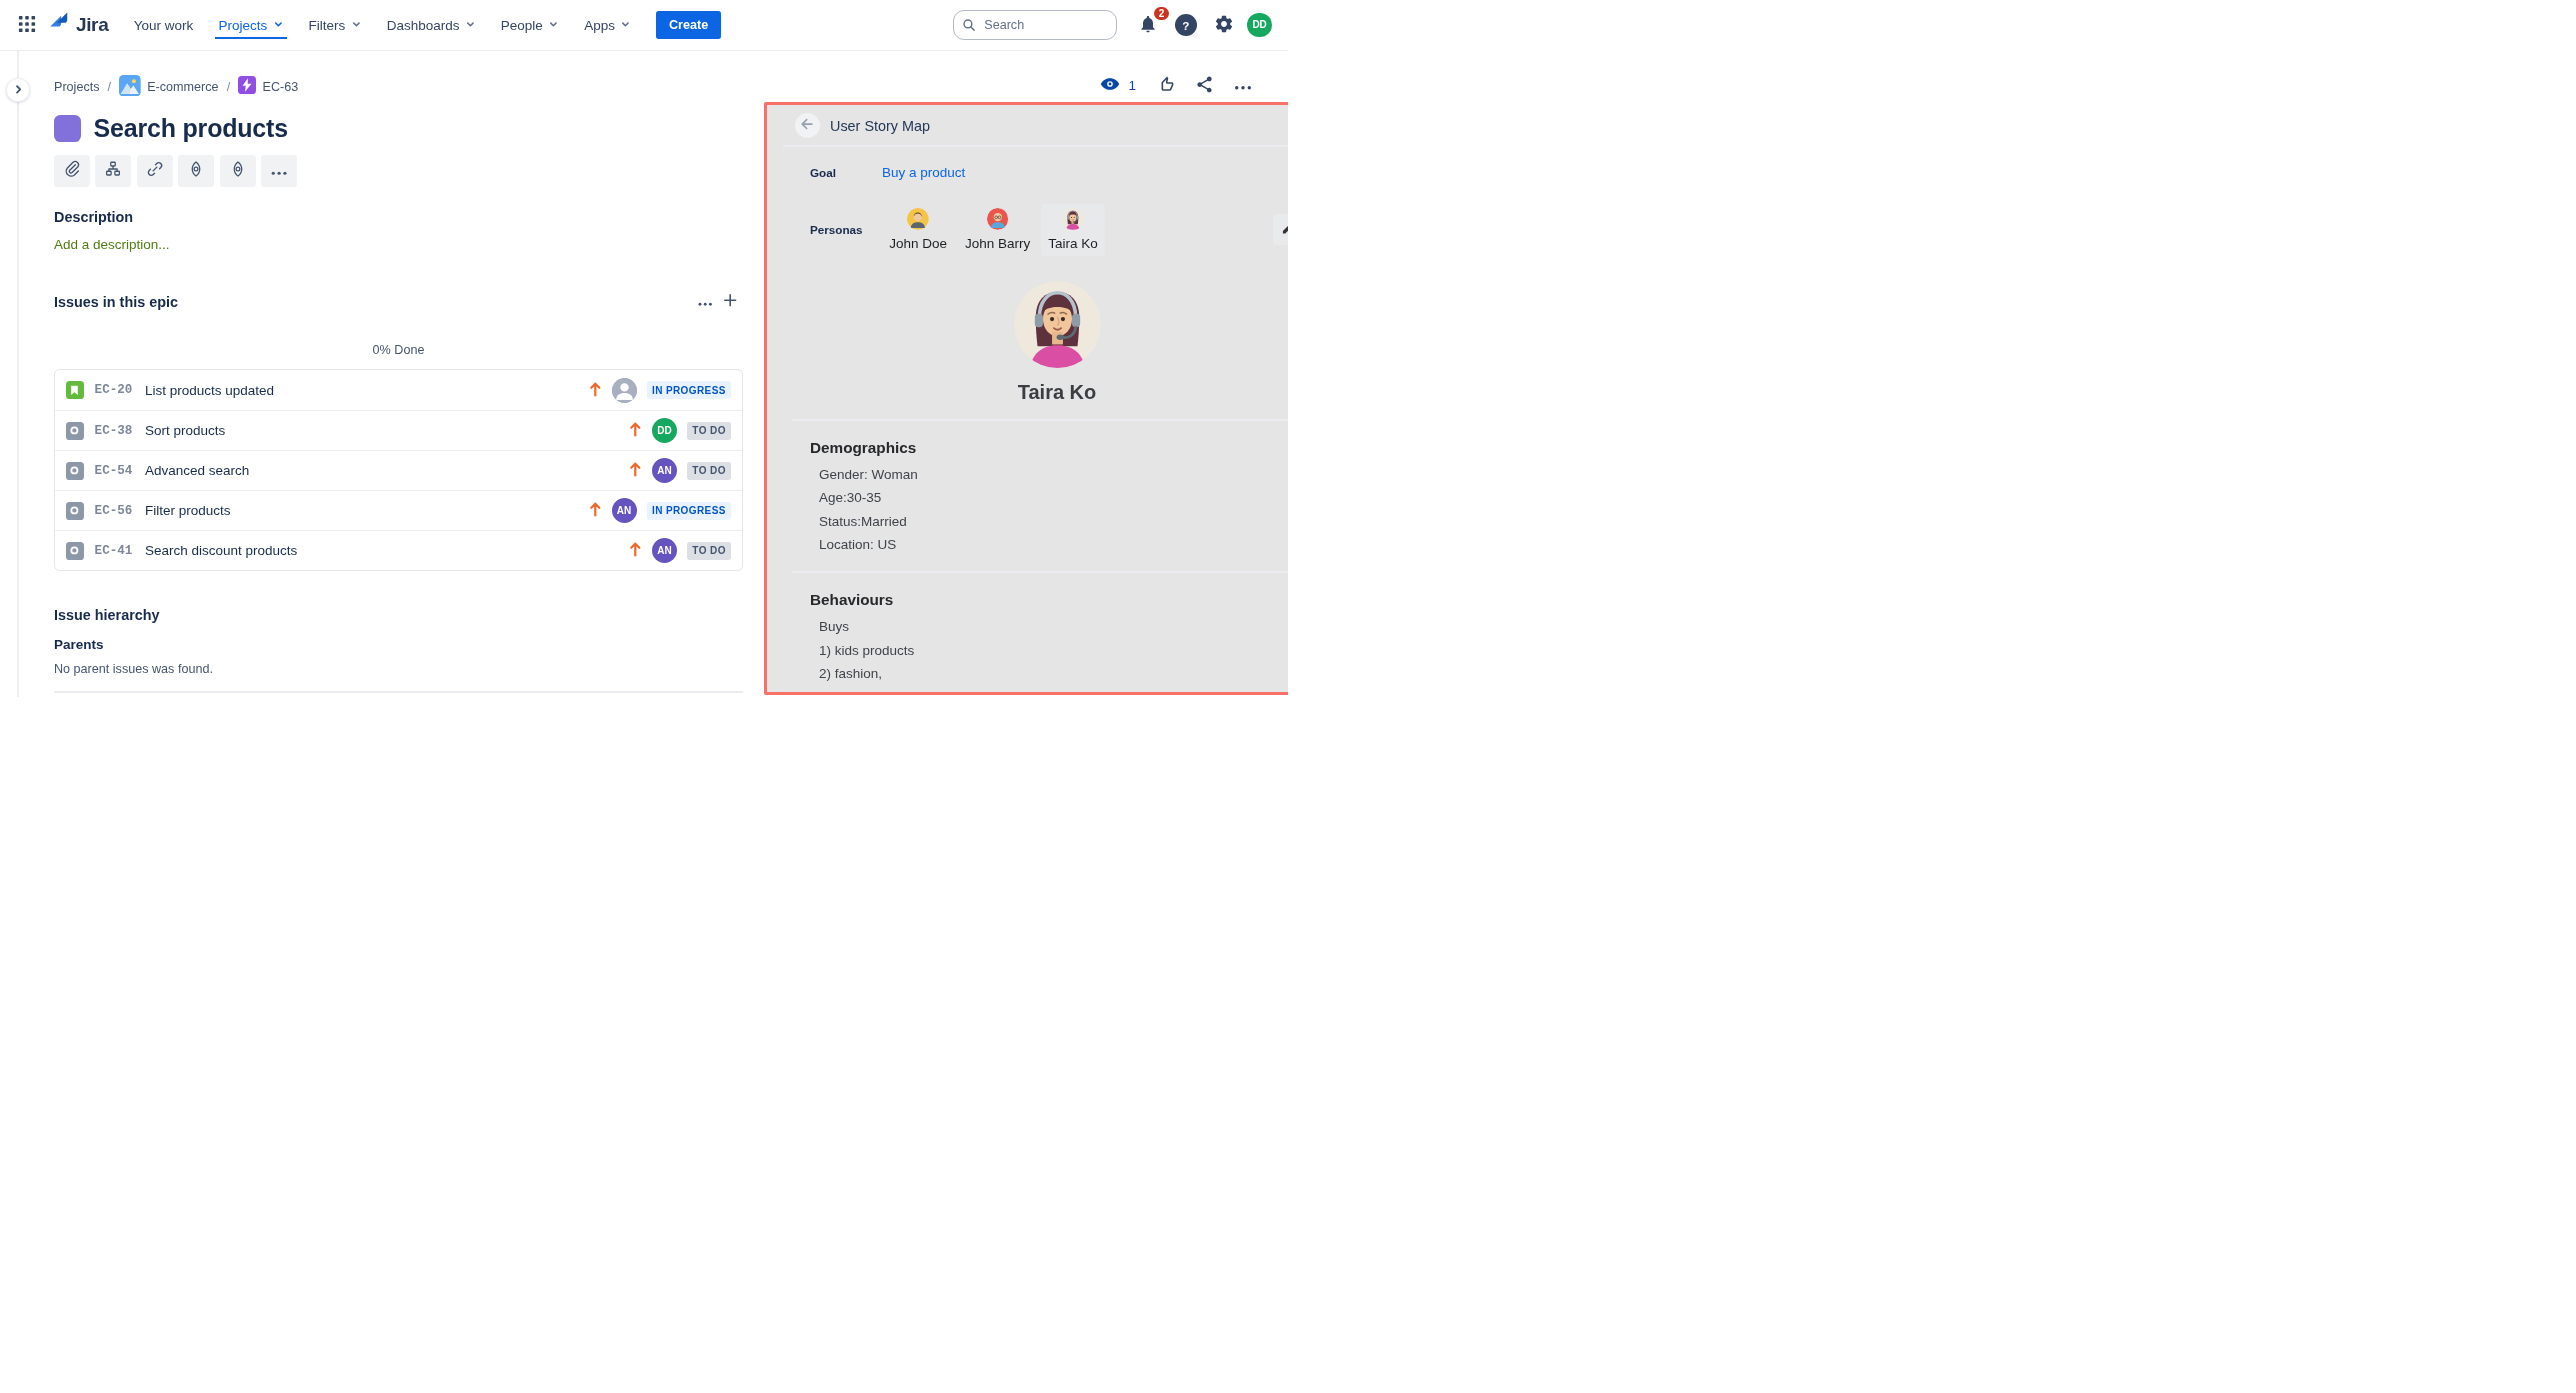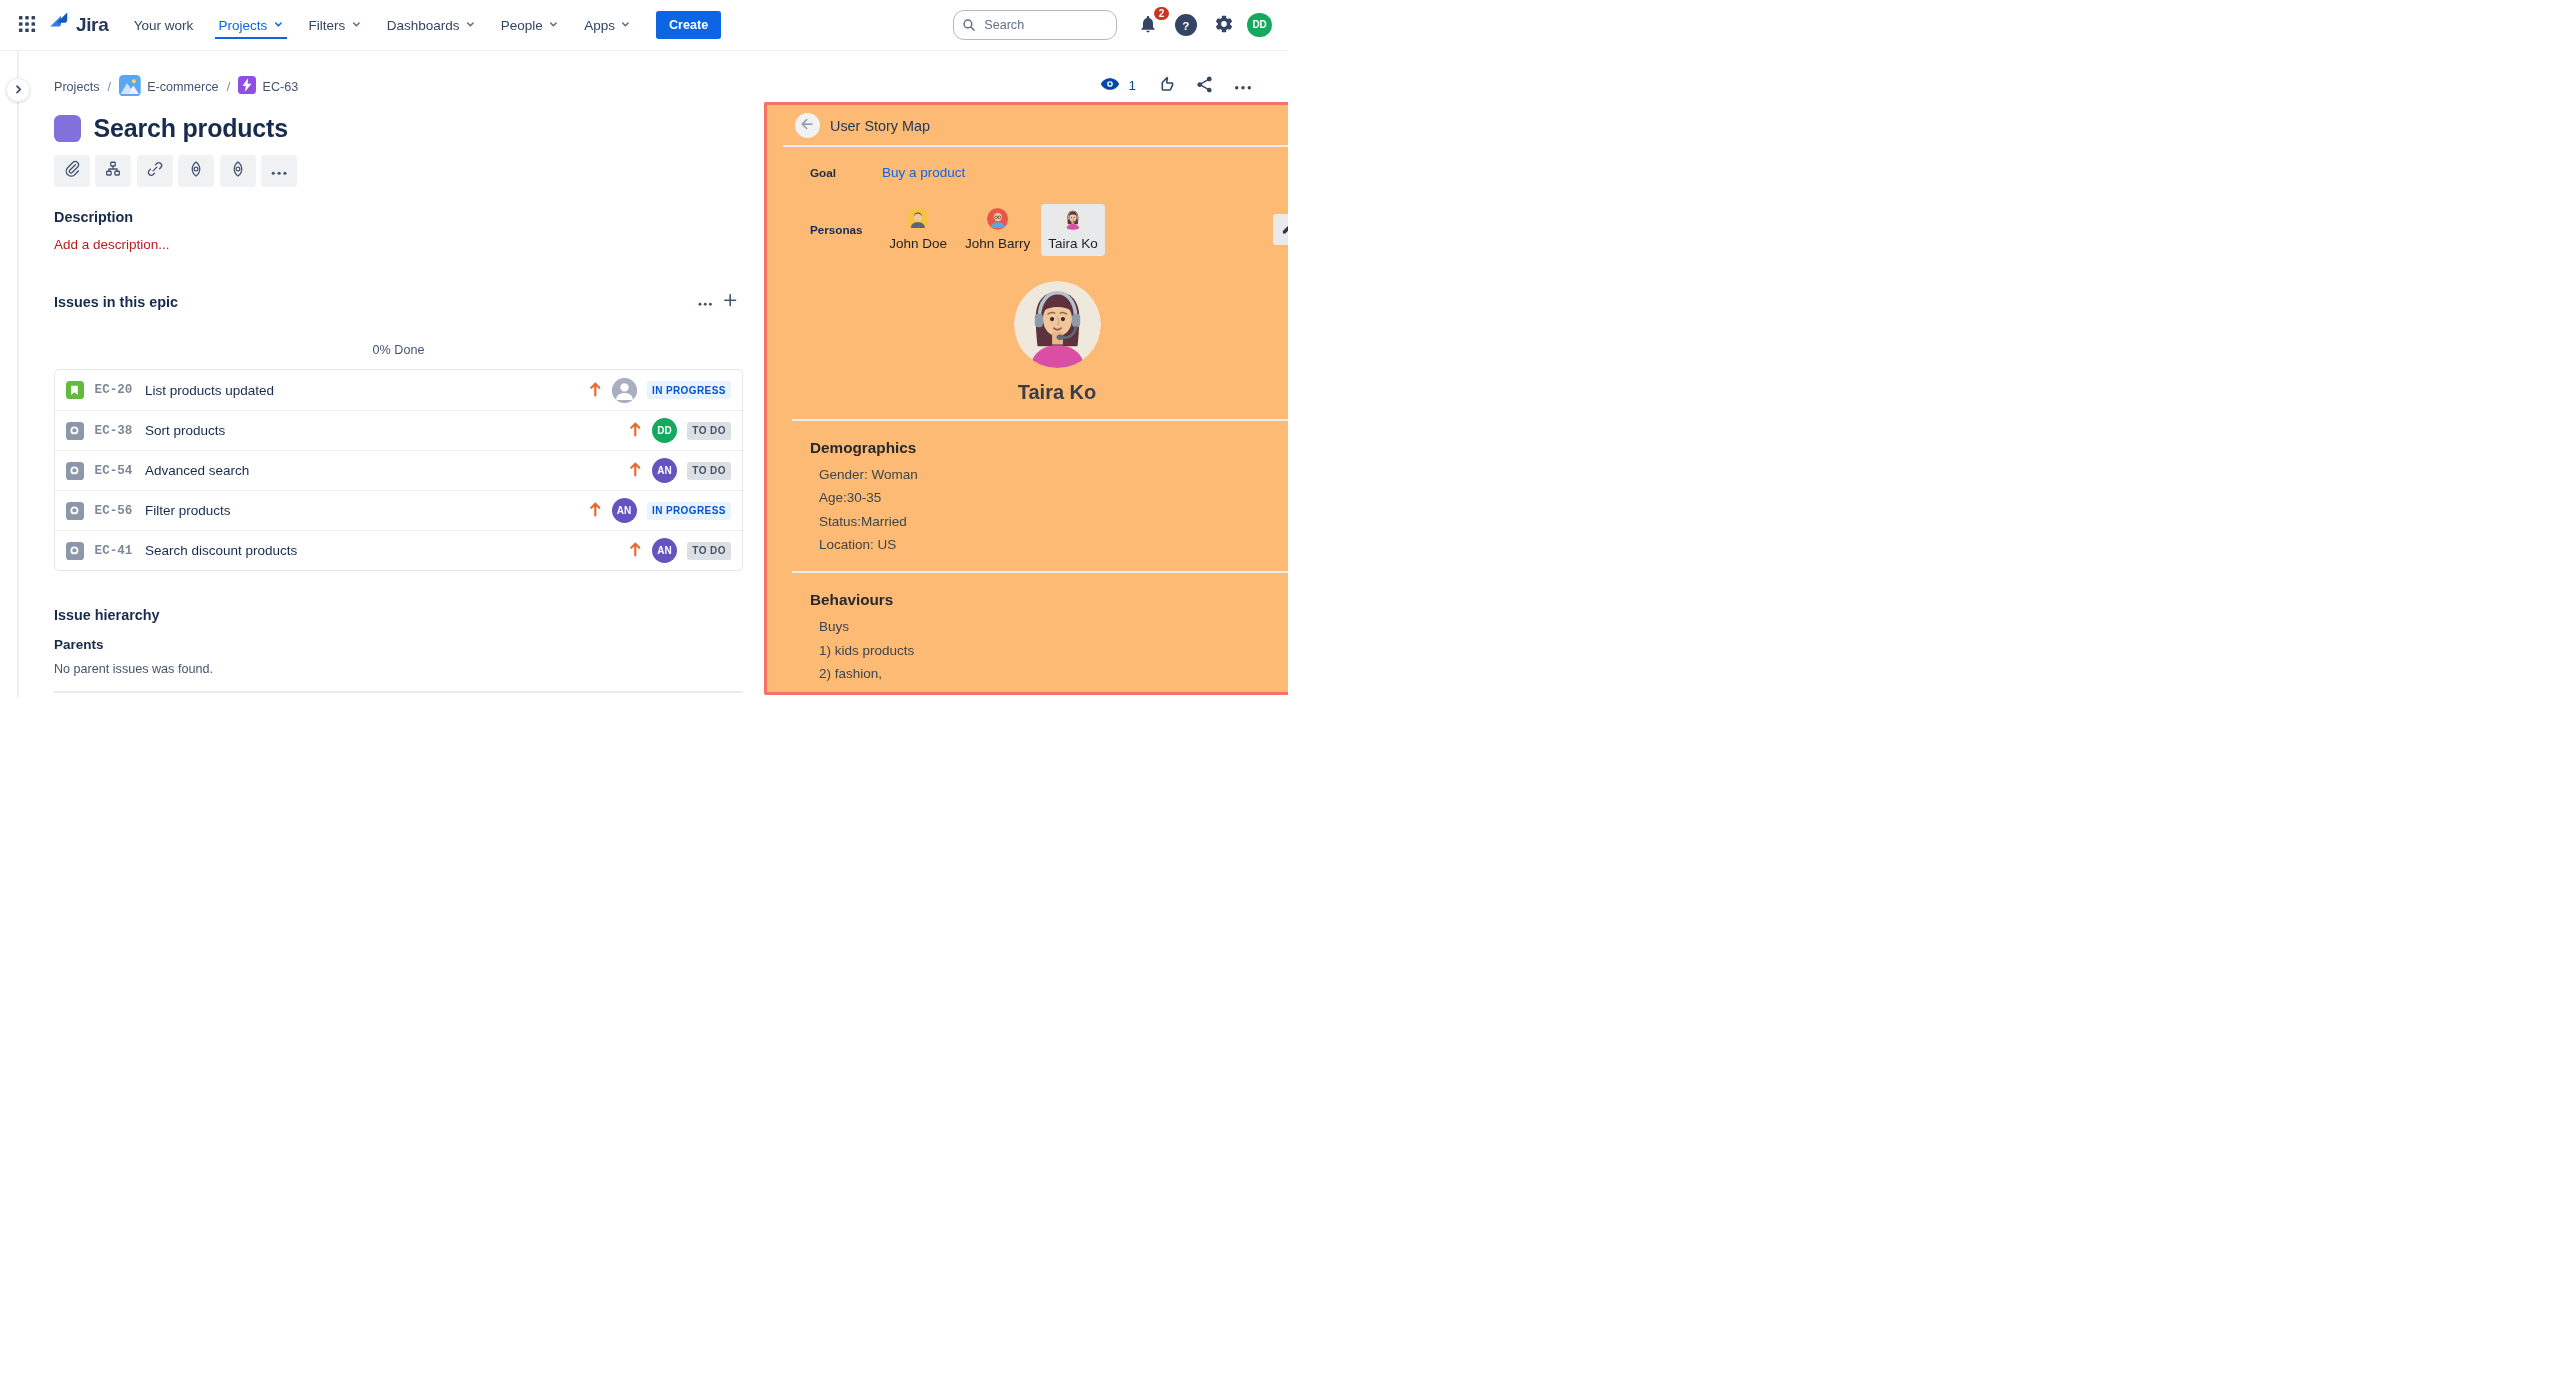--- a/index.html
+++ b/index.html
@@ -48,21 +48,21 @@
   .crumb { display:flex; align-items:center; gap:6.3px; cursor:pointer; color:#44546F; }
   .crumb-sep { color:#7A869A; }
   .title-row { margin-top:15px; display:flex; align-items:center; gap:12.6px; }
   .epic-square { width:27px; height:27px; border-radius:6.3px; background:#8270DB; flex:0 0 auto; }
   .page-title { font-size:25px; font-weight:700; color:#172B4D; letter-spacing:-0.2px; cursor:text; }
   .toolbar { margin-top:11.7px; display:flex; gap:5.4px; }
   .tool-btn { width:36px; height:32px; background:#F1F2F4; border:none; border-radius:3.6px; cursor:pointer;
               display:flex; align-items:center; justify-content:center; color:#44546F; }
   .sec-h { font-size:14.4px; font-weight:700; color:#172B4D; }
   .desc { margin-top:22.6px; }
-  .desc-placeholder { margin-top:11.7px; font-size:13.5px; color:#b91c1c; cursor:text; }
+  .desc-placeholder { margin-top:11.7px; font-size:13.5px; color:#4d7c0f; cursor:text; }
   .epic-sec { margin-top:39px; }
   .epic-head { display:flex; align-items:center; }
   .epic-head .spacer { flex:1; }
   .mini-btn { border:none; background:transparent; color:#44546F; cursor:pointer; width:25px; height:21.7px;
               display:flex; align-items:center; justify-content:center; border-radius:2.7px; }
   .progress-row { margin-top:13.5px; display:flex; align-items:center; gap:16.2px;flex-direction:column; }
   .progress-track { flex:1; height:7.2px; border-radius:3.6px; background:#DCDFE4; overflow:hidden; }
   .progress-fill { height:100%; background:#0C66E4; border-radius:3.6px; }
   .progress-label { font-size:12.6px; color:#44546F; white-space:nowrap; }
   .issue-table { margin-top:12.6px; border:0.9px solid #E4E6EA; border-radius:5.4px; background:#fff; }
@@ -94,21 +94,21 @@
   .protip { margin:11.7px 0 0 50px; font-size:11.7px; color:#44546F; display:flex; align-items:center; gap:4.5px; }
   .protip b { color:#172B4D; }
   kbd.key { background:#DCDFE4; border-radius:2.7px; padding:0.9px 5.4px; font-size:10.8px; font-weight:700;
             color:#44546F; font-family:inherit; }
   
   .watch-row { position:absolute; top:74px; right:36px; display:flex; align-items:center; gap:20px; z-index:6; }
   .watch-btn { display:flex; align-items:center; gap:8.1px; border:none; background:transparent; cursor:pointer; }
   .watch-count { font-size:13.5px; color:#0747A6; font-weight:500; }
   
   .panel { position:absolute; left:764px; top:102px; width:568px; height:593px;
-           border:3.6px solid #F87168; border-radius:1.8px; background:#fdba74; overflow:hidden; z-index:3; }
+           border:3.6px solid #F87168; border-radius:1.8px; background:#e5e5e5; overflow:hidden; z-index:3; }
   .panel-header { display:flex; align-items:center; gap:10px; padding:8.1px 0 7.2px 28px; }
   .back-btn { width:25px; height:25px; border-radius:50%; background:#F1F2F4; border:none; cursor:pointer;
               display:flex; align-items:center; justify-content:center; flex:0 0 auto; }
   .panel-title { font-size:14.4px; color:#253858; font-weight:500; }
   .panel .divider.head { margin-left:16.2px; }
   .panel-body { padding:18px 25px 0 43px; }
   .field-row { display:flex; align-items:center; }
   .field-label { width:72px; flex:0 0 auto; font-size:11.7px; font-weight:700; color:#172B4D; }
   .goal-link { font-size:13.5px; color:#0C66E4; cursor:pointer; text-decoration:none; }
   .personas-row { margin-top:23.5px; }

